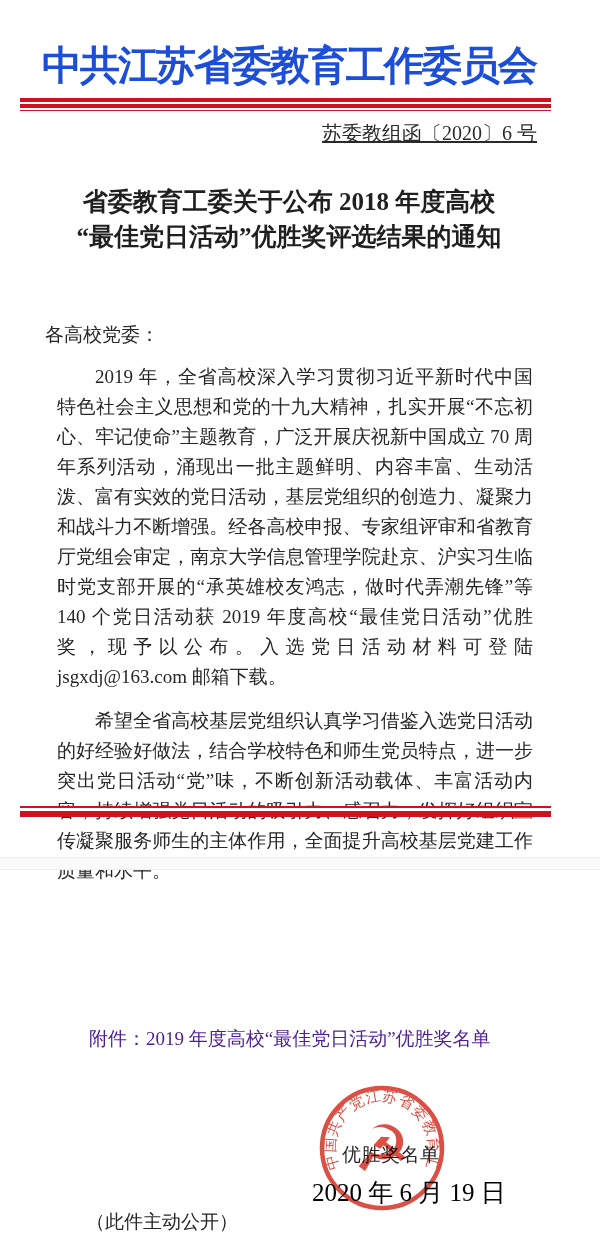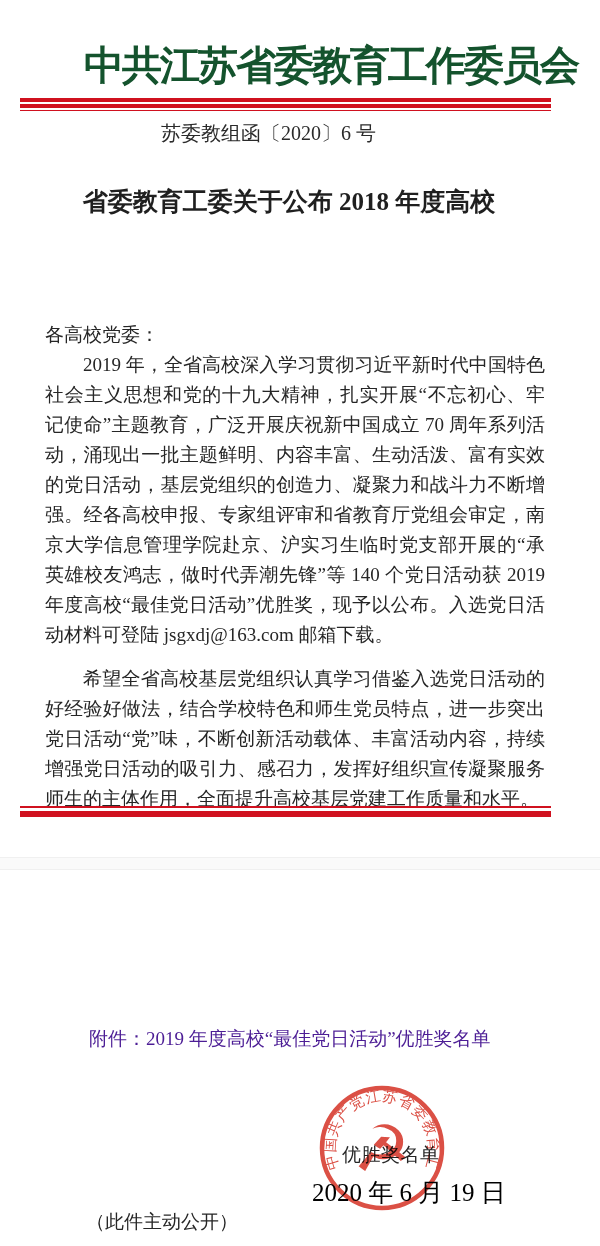--- a/index.html
+++ b/index.html
@@ -10,62 +10,63 @@
     background: #ffffff;
     overflow: hidden;
     font-family: "Liberation Serif", "DejaVu Serif", serif;
     color: #262626;
   }
   
   .issuer {
     position: absolute;
     top: 38px; left: 0;
     width: 578px;
-    text-align: right;
+    text-align: center;
     font-size: 40px;
     font-weight: bold;
     letter-spacing: -2px;
-    color: #14532d;
+    color: #1d4ed8;
     white-space: nowrap;
   }
   .header-rule { position: absolute; top: 98px; left: 20px; width: 531px; }
   .header-rule .r1 { height: 4px; background: #d0111f; }
   .header-rule .g1 { height: 2px; background: #ffffff; }
   .header-rule .r2 { height: 4px; background: #d0111f; }
   .header-rule .g2 { height: 2px; background: #ffffff; }
   .header-rule .r3 { height: 1px; background: #d0111f; }
   .doc-number {
     position: absolute;
     top: 120px; left: 0;
     width: 537px;
-    text-align: center;
+    text-align: right;
     font-size: 20px;
     color: #2a2a2a;
     white-space: nowrap;
+    text-decoration: underline;
   }
   .notice-title {
     position: absolute;
     top: 184px; left: 0;
     width: 578px;
     text-align: center;
     font-size: 25px;
     font-weight: bold;
     line-height: 35px;
     color: #1f1f1f;
   }
   .body-text {
     position: absolute;
     top: 276px; left: 45px;
     width: 500px;
     font-size: 19px;
     line-height: 30px;
     text-align: justify;
     color: #262626;
   }
-  .body-text p { margin: 0; text-indent: 2em; }
+  .body-text p { margin: 12px; text-indent: 2em; }
   .body-text p.p2 { margin-top: 14px; }
   .salutation { white-space: nowrap; margin-top: 44px; }
   .end-rule { position: absolute; top: 806px; left: 20px; width: 531px; }
   .end-rule .thin { height: 2px; background: #d0111f; }
   .end-rule .gap { height: 3px; background: #ffffff; }
   .end-rule .thick { height: 6px; background: #d0111f; }
   .page-band {
     position: absolute;
     top: 857px; left: 0;
     width: 600px; height: 11px;
@@ -123,20 +124,21 @@
       <div class="g1"></div>
       <div class="r2"></div>
       <div class="g2"></div>
       <div class="r3"></div>
   </div>
 
   <div class="doc-number">苏委教组函〔2020〕6 号</div>
 
   <div class="notice-title">
     <div>省委教育工委关于公布 2018 年度高校</div>
+    <div>“最佳党日活动”优胜奖评选结果的通知</div>
   </div>
 
   <div class="body-text">
     <div class="salutation">各高校党委：</div>
     <p class="p1">2019 年，全省高校深入学习贯彻习近平新时代中国特色社会主义思想和党的十九大精神，扎实开展“不忘初心、牢记使命”主题教育，广泛开展庆祝新中国成立 70 周年系列活动，涌现出一批主题鲜明、内容丰富、生动活泼、富有实效的党日活动，基层党组织的创造力、凝聚力和战斗力不断增强。经各高校申报、专家组评审和省教育厅党组会审定，南京大学信息管理学院赴京、沪实习生临时党支部开展的“承英雄校友鸿志，做时代弄潮先锋”等 140 个党日活动获 2019 年度高校“最佳党日活动”优胜奖，现予以公布。入选党日活动材料可登陆 jsgxdj@163.com 邮箱下载。</p>
     <p class="p2">希望全省高校基层党组织认真学习借鉴入选党日活动的好经验好做法，结合学校特色和师生党员特点，进一步突出党日活动“党”味，不断创新活动载体、丰富活动内容，持续增强党日活动的吸引力、感召力，发挥好组织宣传凝聚服务师生的主体作用，全面提升高校基层党建工作质量和水平。</p>
   </div>
 
   <div class="end-rule">
     <div class="thin"></div>

